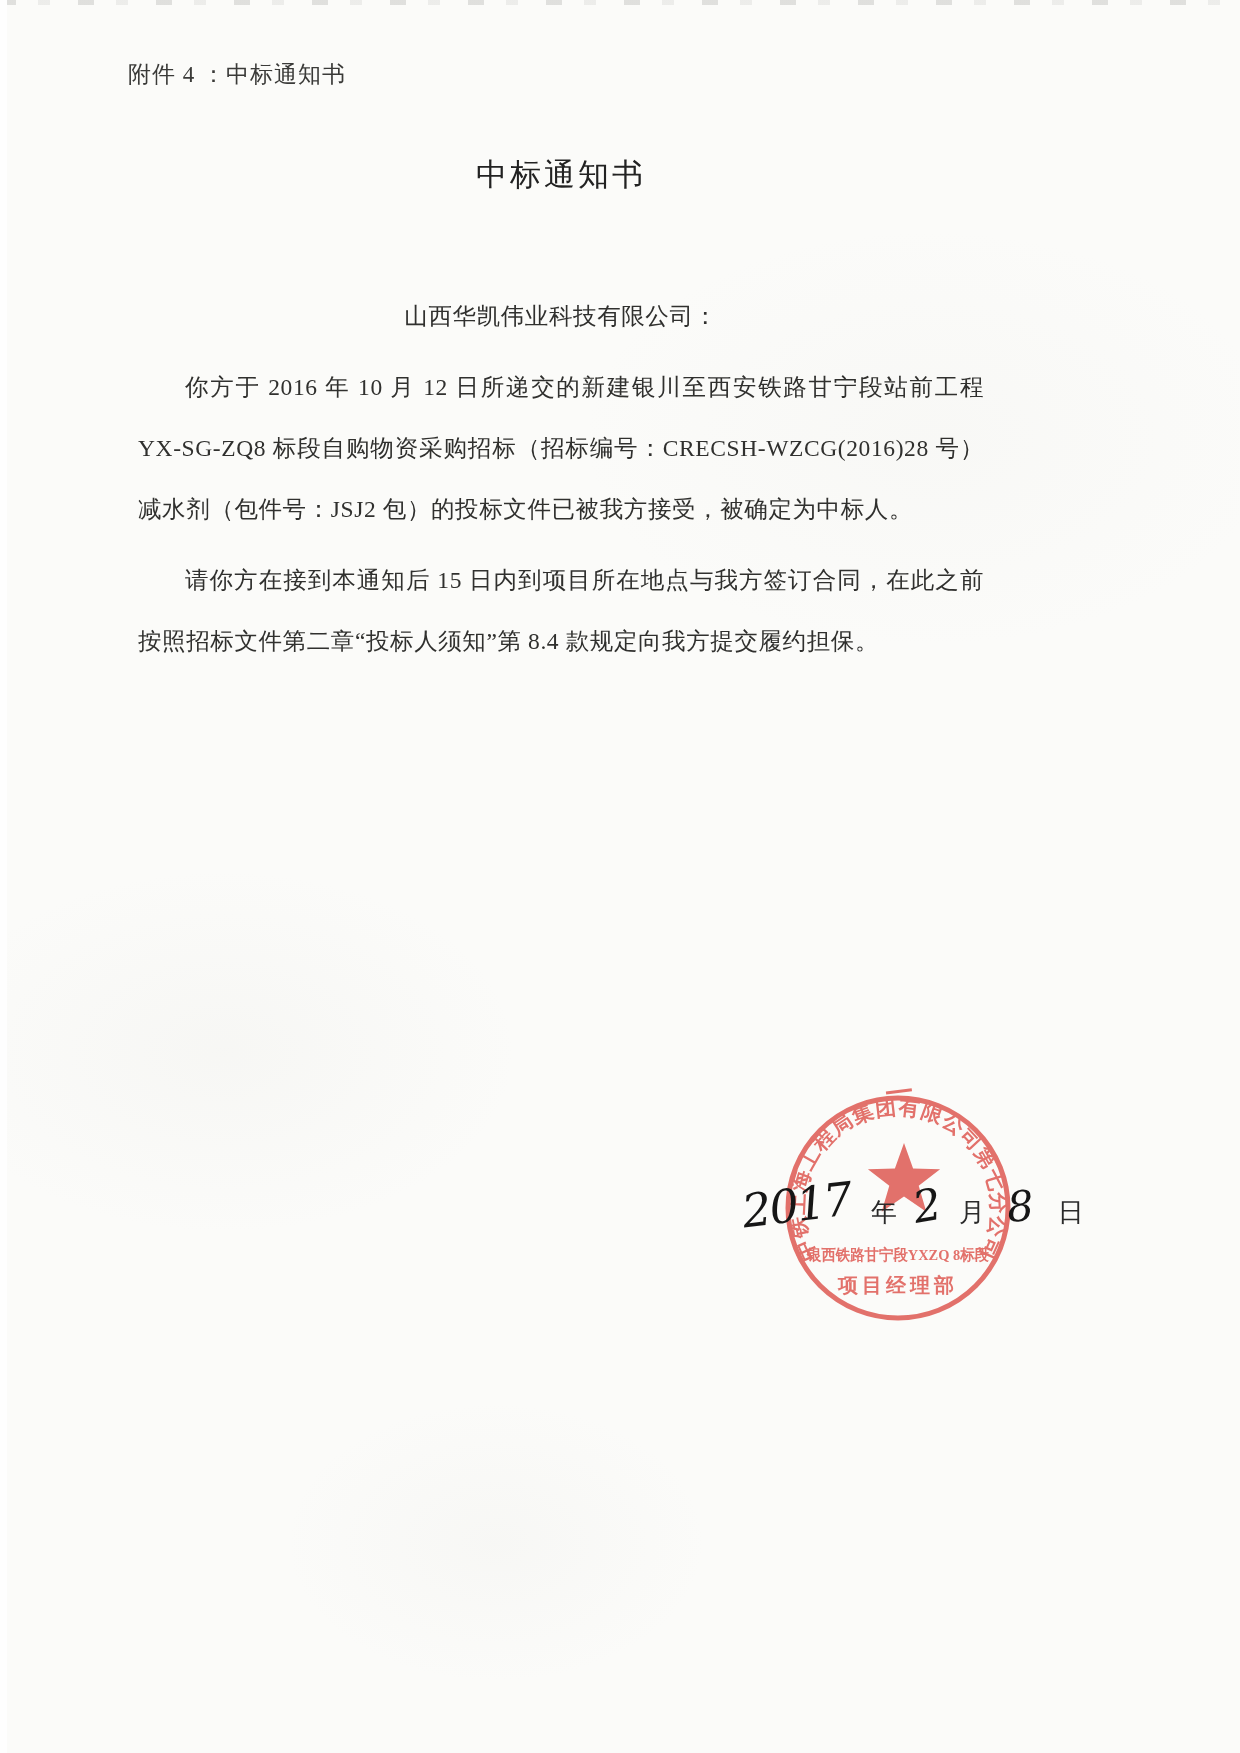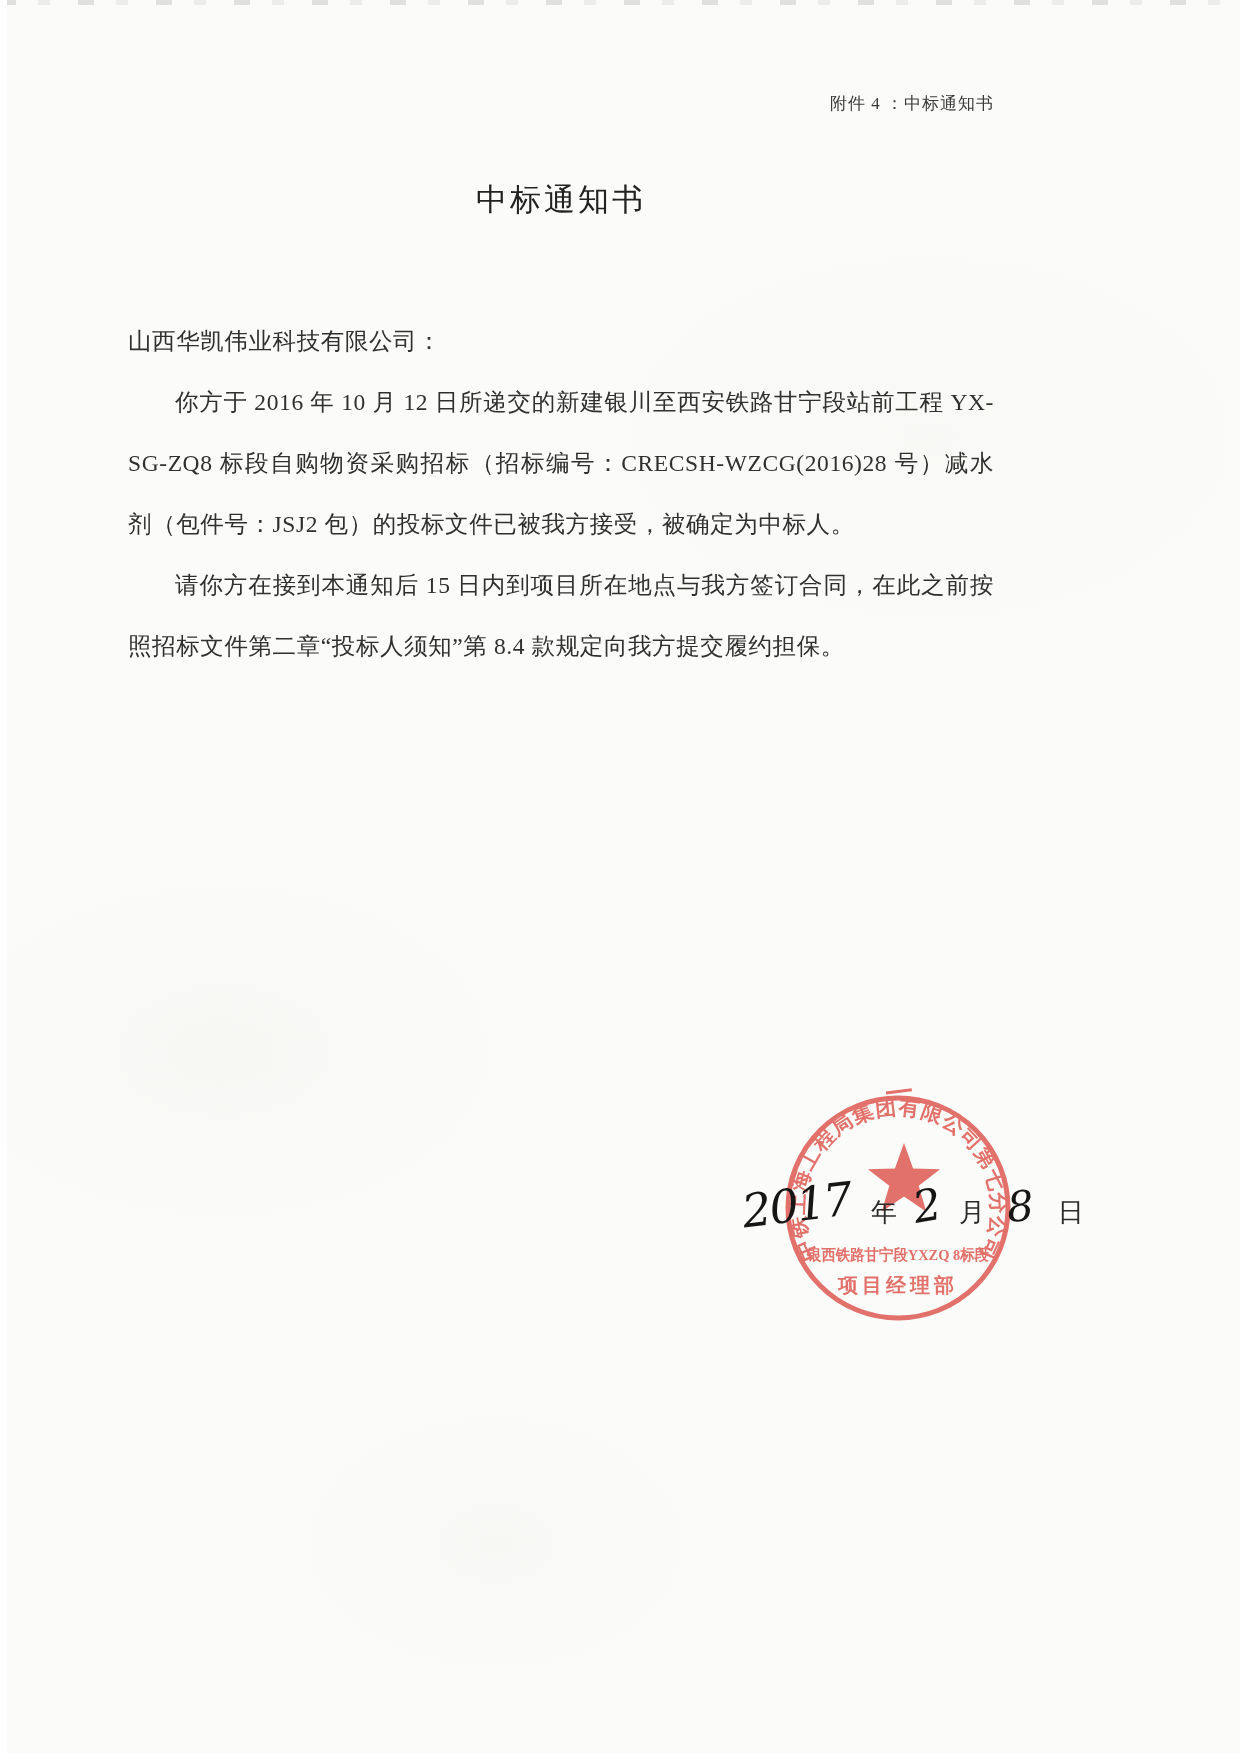--- a/index.html
+++ b/index.html
@@ -24,30 +24,30 @@
       rgba(92,92,88,.20) 38px 50px, transparent 50px 78px);
     opacity:.45;
   }
   .page::after{
     content:"";position:absolute;top:0;left:0;bottom:0;width:7px;background:#fefefe;
   }
   .content{
     position:absolute;left:128px;top:0;width:866px;color:#30302e;
   }
   .attachment{
-    margin-top:92px;font-size:17px;letter-spacing:1px;color:#3a3a38;text-align:right;
+    margin-top:59px;font-size:23px;letter-spacing:1px;color:#3a3a38;
   }
   .doc-title{
     margin-top:64px;font-size:31px;font-weight:normal;text-align:center;
     letter-spacing:3px;color:#222;
   }
   .body-block{margin-top:90px;font-size:23.5px;line-height:61px;letter-spacing:.6px;}
-  .salutation{text-align:left;font-family:Liberation Serif, serif;}
+  .salutation{text-align:center;font-family:Liberation Serif, serif;}
   .para{
-    text-indent:2em;text-align:justify;text-align-last:left;margin:0;
+    text-indent:2em;text-align:justify;text-align-last:left;margin:10px;
   }
   
   .date-line{
     position:absolute;left:742px;top:1178px;z-index:3;display:flex;
     align-items:baseline;color:#1c1c1c;white-space:nowrap;
   }
   .hand{
     font-family:"DejaVu Serif",serif;font-style:italic;font-weight:400;
     letter-spacing:-2px;color:#161616;
   }

